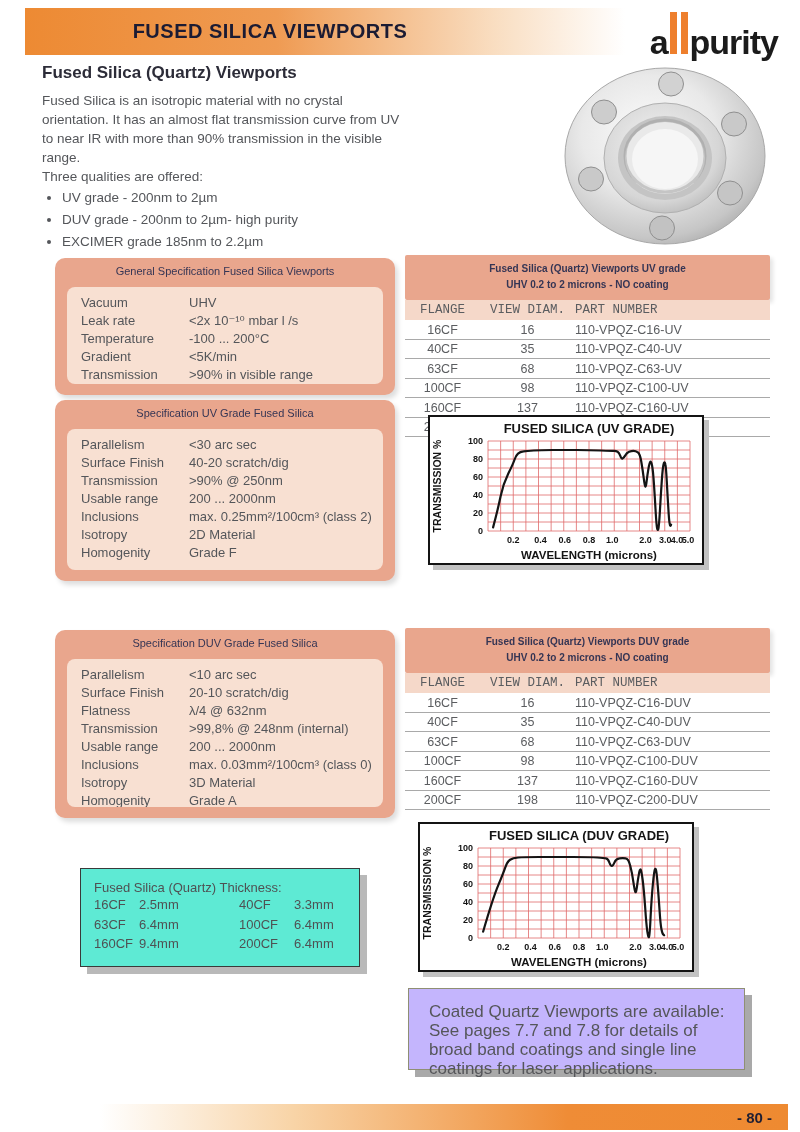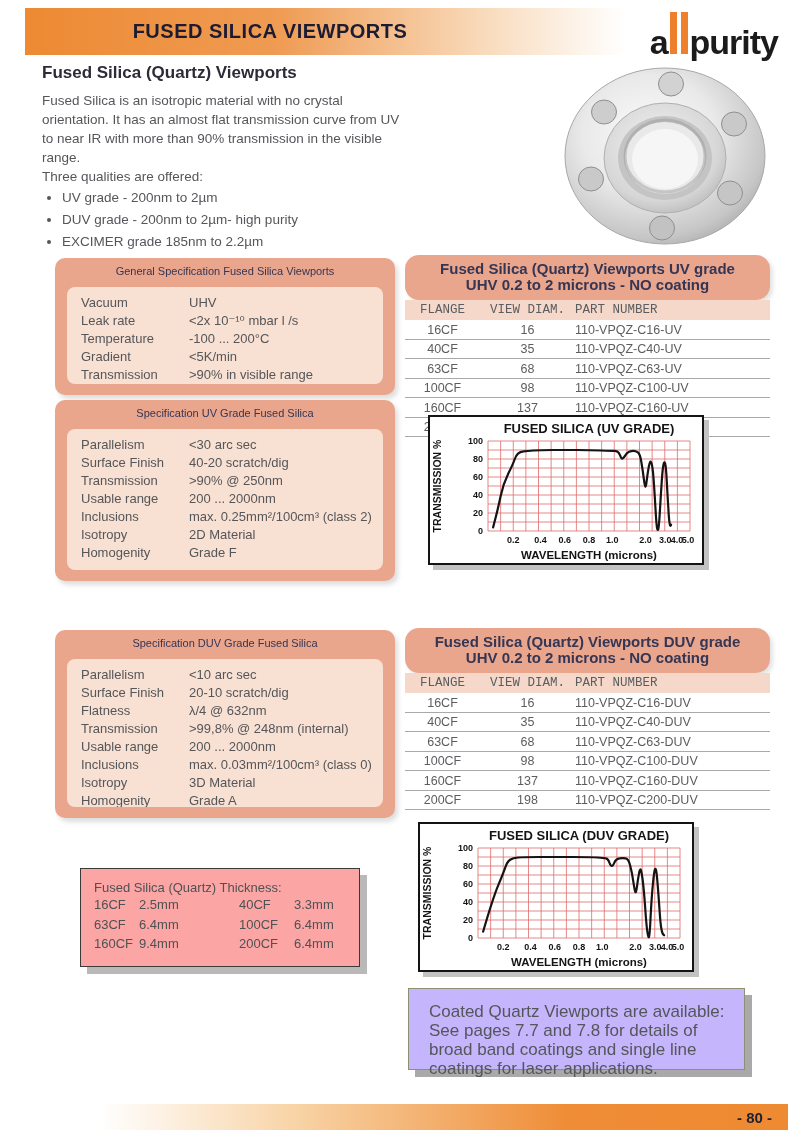--- a/index.html
+++ b/index.html
@@ -32,37 +32,37 @@
     border-radius:8px;padding:7px 0 0 14px;box-sizing:border-box;overflow:hidden;}
   .spec-row{display:flex;font-size:13px;line-height:18px;color:#54565a;}
   .spec-row .lbl{width:108px;flex:none;}
   #general-spec-box{top:258px;height:137px;}
   #uv-spec-box{top:400px;height:181px;}
   #duv-spec-box{top:630px;height:188px;}
 
   
   .pn-table{position:absolute;left:405px;width:365px;}
   #uv-table{top:255px;} #duv-table{top:628px;}
-  .pn-head{background:#e9a68d;border-radius:14px;text-align:center;font-weight:bold;font-size:15px;
+  .pn-head{background:#e9a68d;border-radius:2px;text-align:center;font-weight:bold;font-size:10px;
     color:#353554;padding:6px 0 7px 0;line-height:16px;box-shadow:3px 3px 4px #e4e4e4;}
   .pn-cols{display:flex;background:#f5d8c9;font-size:12.5px;color:#5b5d60;
     padding:3px 0;font-family:Liberation Mono, monospace;}
   .pn-row{display:flex;font-size:12.5px;color:#5b5d60;padding:2.5px 0 2px 0;border-bottom:1px solid #a9a9a9;}
   .c-flange{width:75px;text-align:center;flex:none;}
   .c-view{width:95px;text-align:center;flex:none;}
   .c-part{flex:1;text-align:left;}
 
   
   .chart-box{position:absolute;width:272px;height:146px;background:#ffffff;border:2px solid #141414;
     box-shadow:5px 5px 0 #c2c2c2;}
   #uv-chart-box{left:428px;top:415px;} #duv-chart-box{left:418px;top:822px;}
   .chart-box svg{display:block;width:100%;height:100%;font-family:"Liberation Sans","DejaVu Sans",sans-serif;}
 
   
-  .thickness-box{position:absolute;left:80px;top:868px;width:280px;height:99px;background:#fca5a5;
+  .thickness-box{position:absolute;left:80px;top:868px;width:280px;height:99px;background:#5eead4;
     border:1px solid #3a3a3a;box-shadow:7px 7px 0 #b9b9b9;box-sizing:border-box;
     padding:11px 0 0 13px;font-size:13px;color:#4f5153;}
   .th-row{display:flex;line-height:19.5px;}
   .th-row .f1{width:45px;flex:none;} .th-row .t1{width:100px;flex:none;}
   .th-row .f2{width:55px;flex:none;} .th-row .t2{flex:1;}
 
   
   .note-box{position:absolute;left:408px;top:988px;width:337px;height:82px;background:#c4b5fd;
     border:1px solid #8f8f74;box-shadow:7px 7px 0 #a9a9a9;box-sizing:border-box;
     padding:13px 14px 0 20px;font-size:17px;line-height:19px;color:#55565a;}

